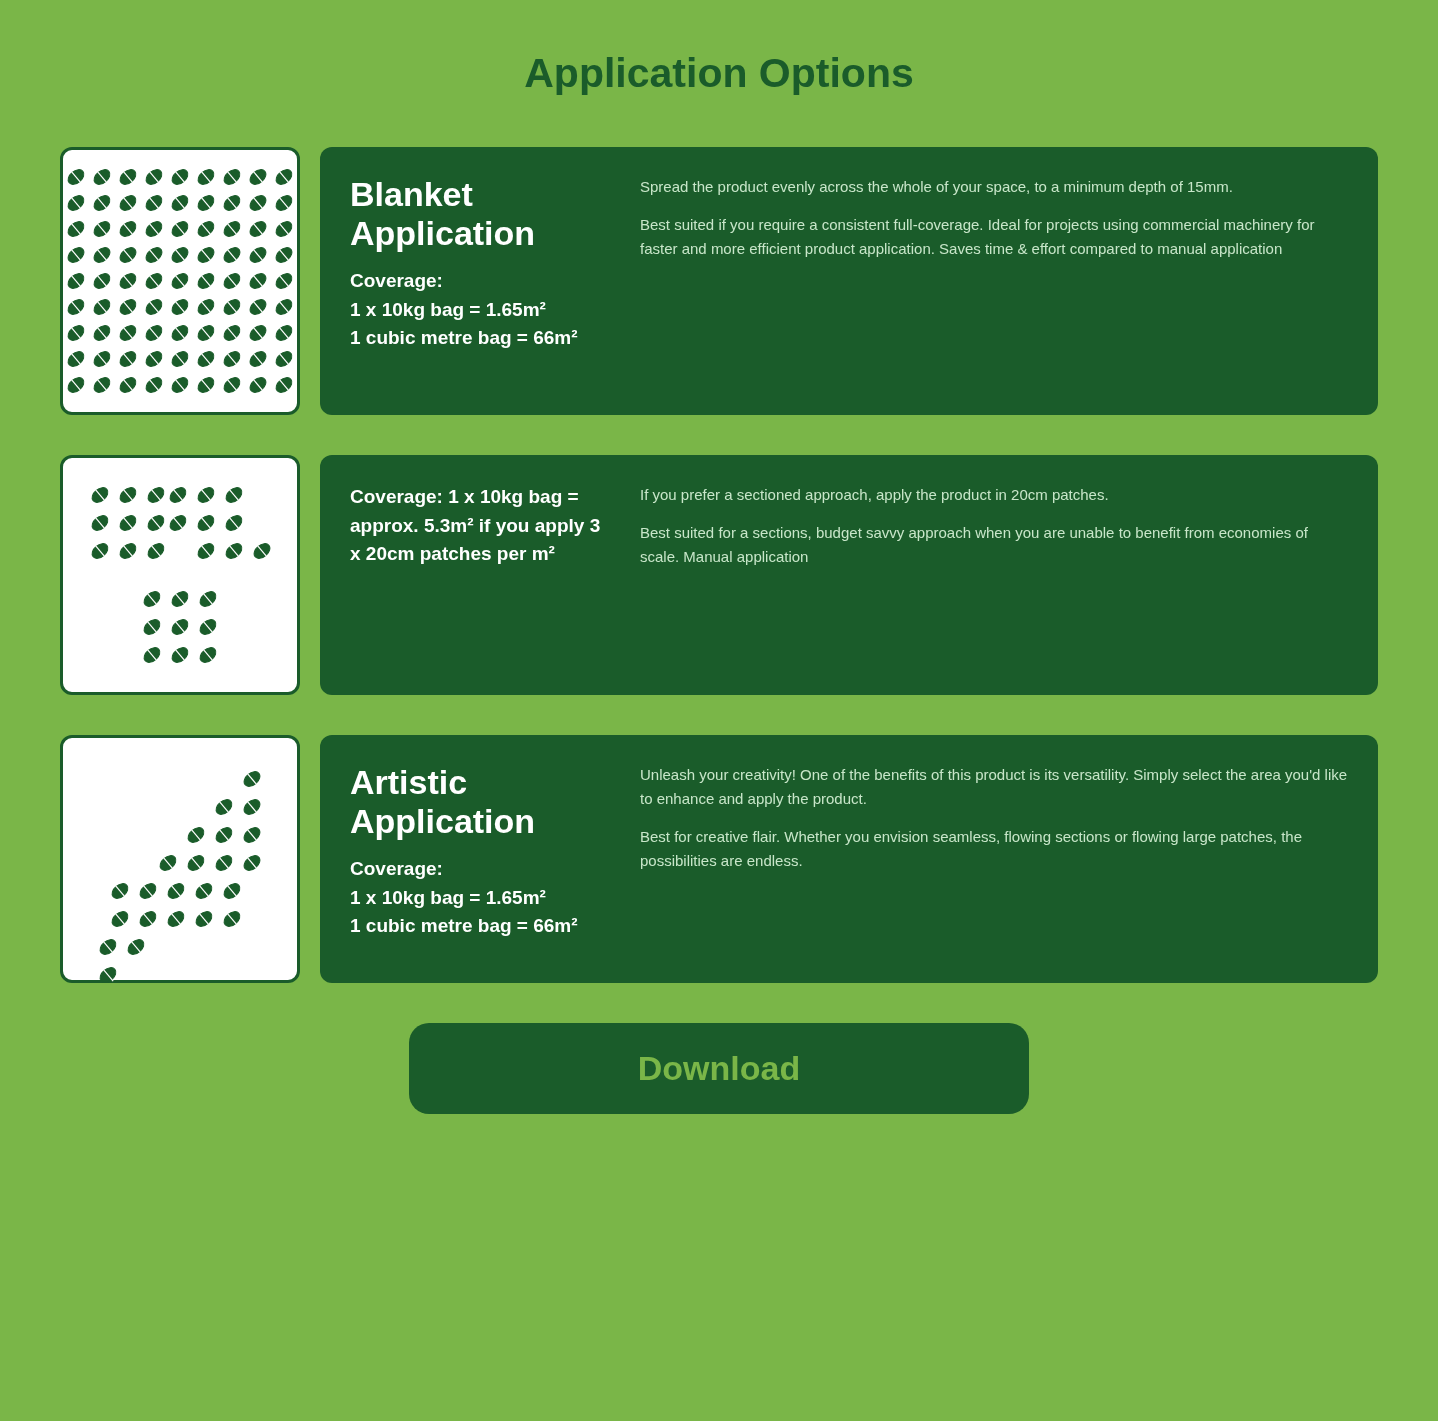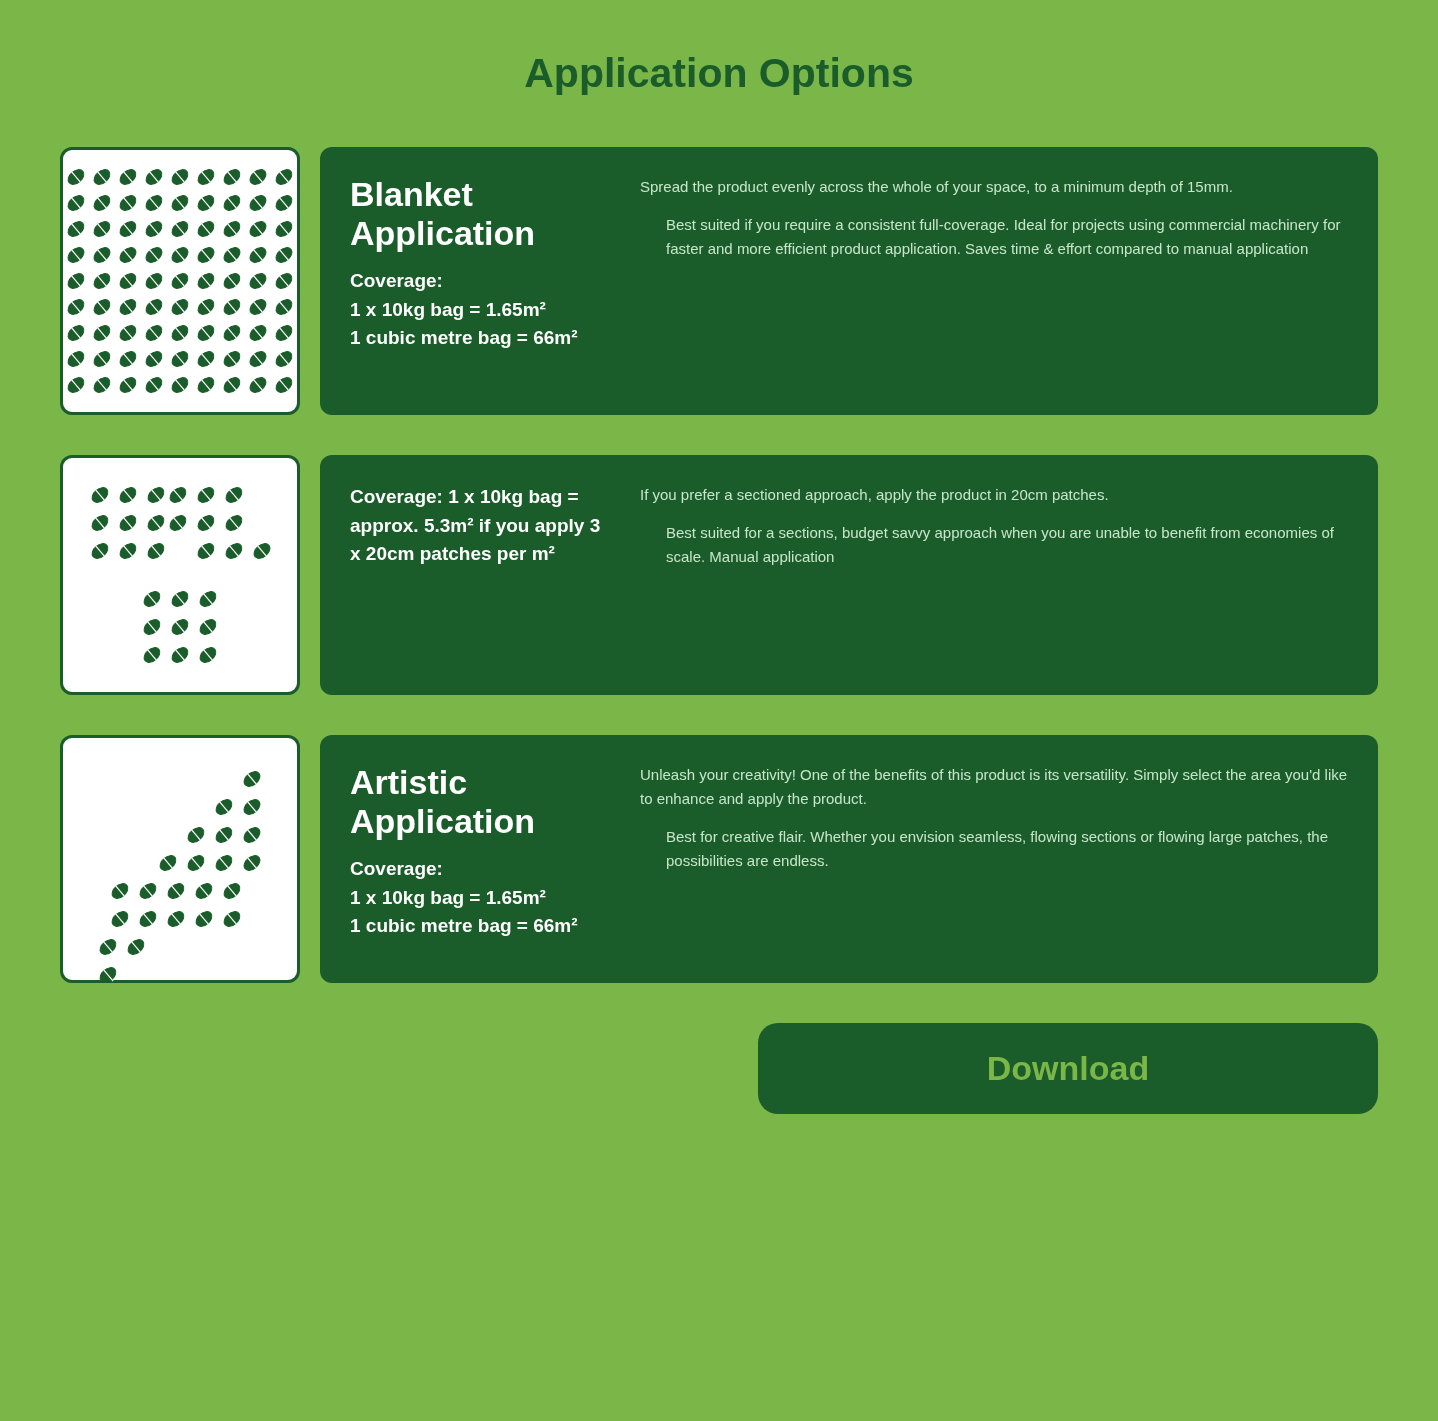--- a/index.html
+++ b/index.html
@@ -84,26 +84,25 @@
 
     .desc-text {
       font-size: 15px;
       color: #c8e6c9;
       line-height: 1.6;
       margin-bottom: 14px;
     }
 
     .desc-text:last-child {
       margin-bottom: 0;
-      margin-left: 26px;
     }
 
     .download-bar {
       display: flex;
-      justify-content: flex-end;
+      justify-content: center;
       margin-top: 20px;
     }
 
     .download-btn {
       background-color: #1a5c2a;
       color: #7ab648;
       font-size: 34px;
       font-weight: 900;
       border: none;
       border-radius: 20px;

